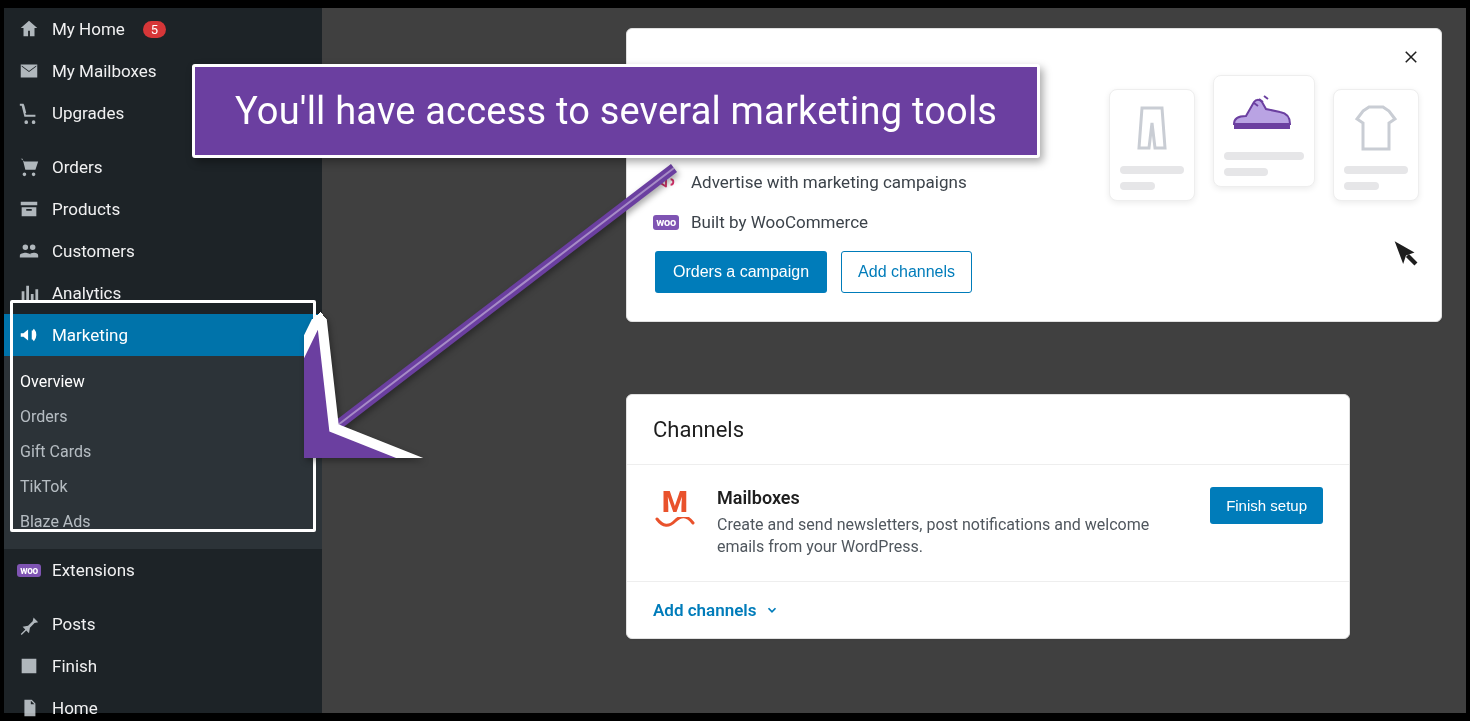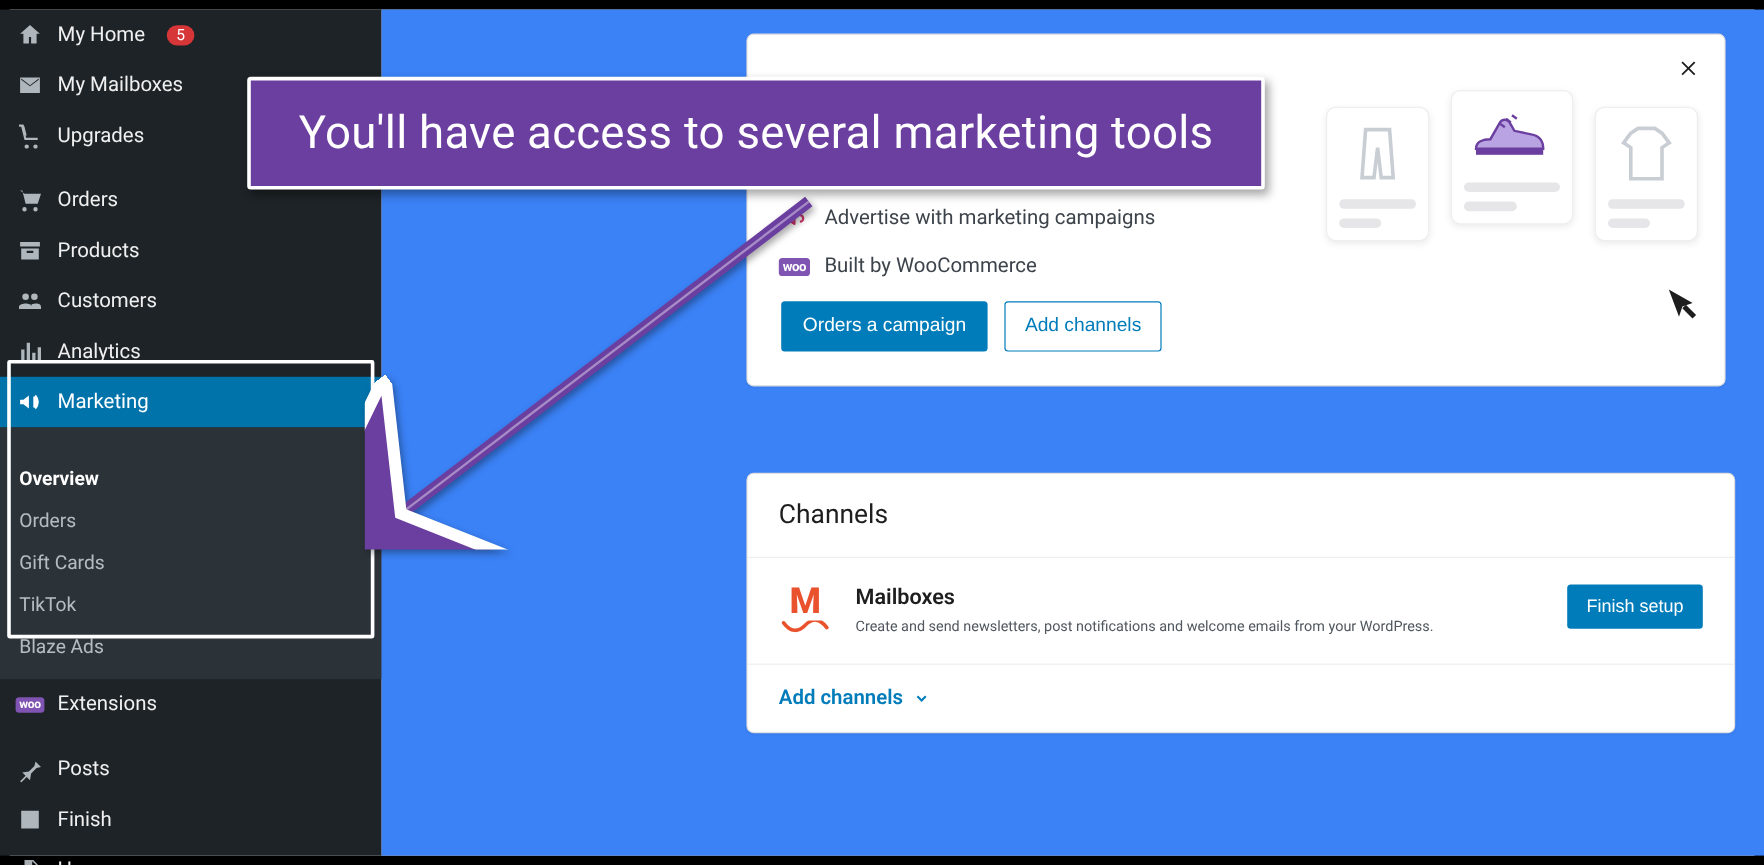--- a/index.html
+++ b/index.html
@@ -65,37 +65,36 @@
     padding: 8px 0 10px 0;
   }
   .submenu .sub-item {
     padding: 8px 16px;
     color: rgba(240,246,252,0.7);
     cursor: pointer;
     font-size: 16px;
   }
   .submenu .sub-item.current {
     color: #fff;
-    font-weight: 700;
-    margin-top: 17px;
+    font-weight: 400;
   }
   .highlight-box {
     position: absolute;
     border: 3px solid #fff;
     pointer-events: none;
     border-radius: 2px;
     left: 6px;
     top: 292px;
     width: 306px;
     height: 232px;
   }
   
   .main {
     flex: 1;
-    background: #3b82f6;
+    background: #404040;
     position: relative;
     padding: 20px 24px;
   }
   .card {
     background:#fff;
     border:1px solid #e0e0e0;
     border-radius:6px;
     box-shadow: 0 1px 2px rgba(0,0,0,0.04);
     position:relative;
   }
@@ -135,36 +134,36 @@
     padding:10px; width:90px;
   }
   .prod-card.mid { width:106px; transform:translateY(-14px); }
   .prod-img { width:100%; height:56px; display:flex; align-items:center; justify-content:center; }
   .bar1 { height:8px; background:#e6e6e8; border-radius:4px; margin-top:10px; }
   .bar2 { height:8px; background:#e6e6e8; border-radius:4px; margin-top:8px; width:55%; }
   .cursor-ico { position:absolute; right:-4px; bottom:-2px; }
 
   .card-channels {
     margin-left:280px;
-    width:824px;
+    width:724px;
     margin-top:72px;
   }
   .ch-head { padding:22px 26px; border-bottom:1px solid #eee; font-size:22px; color:#1e1e1e; }
   .ch-body { padding:22px 26px; border-bottom:1px solid #eee; display:flex; align-items:flex-start; gap:20px; }
   .mp-logo { width:44px; display:flex; flex-direction:column; align-items:center; }
   .ch-text { flex:1; }
   .ch-title { font-size:18px; color:#1e1e1e; font-weight:600; margin-bottom:6px; }
-  .ch-desc { font-size:12px; color:#50575e; line-height:1.4; max-width:540px; }
+  .ch-desc { font-size:16px; color:#50575e; line-height:1.4; max-width:540px; }
   .ch-foot { padding:18px 26px; }
   .add-link { color:#007cba; font-weight:600; font-size:17px; cursor:pointer; display:inline-flex; align-items:center; gap:8px;}
 
   
   .callout {
     position:absolute;
-    left:198px; top:56px;
+    left:184px; top:56px;
     background:#6b3fa0;
     border:3px solid #fff;
     color:#fff;
     font-size:38px;
     padding:22px 40px;
     border-radius:3px;
     box-shadow: 3px 4px 8px rgba(0,0,0,0.35);
     z-index:20;
     font-weight:400;
     letter-spacing:0.2px;

